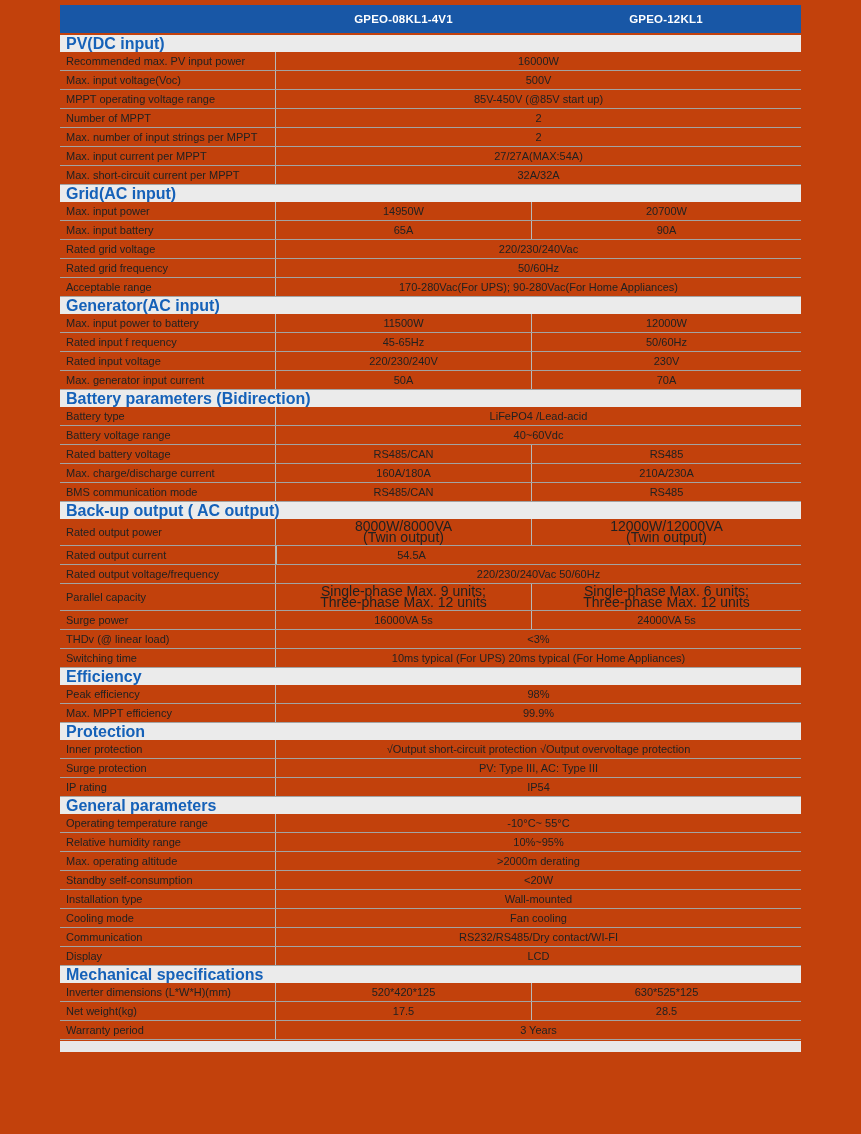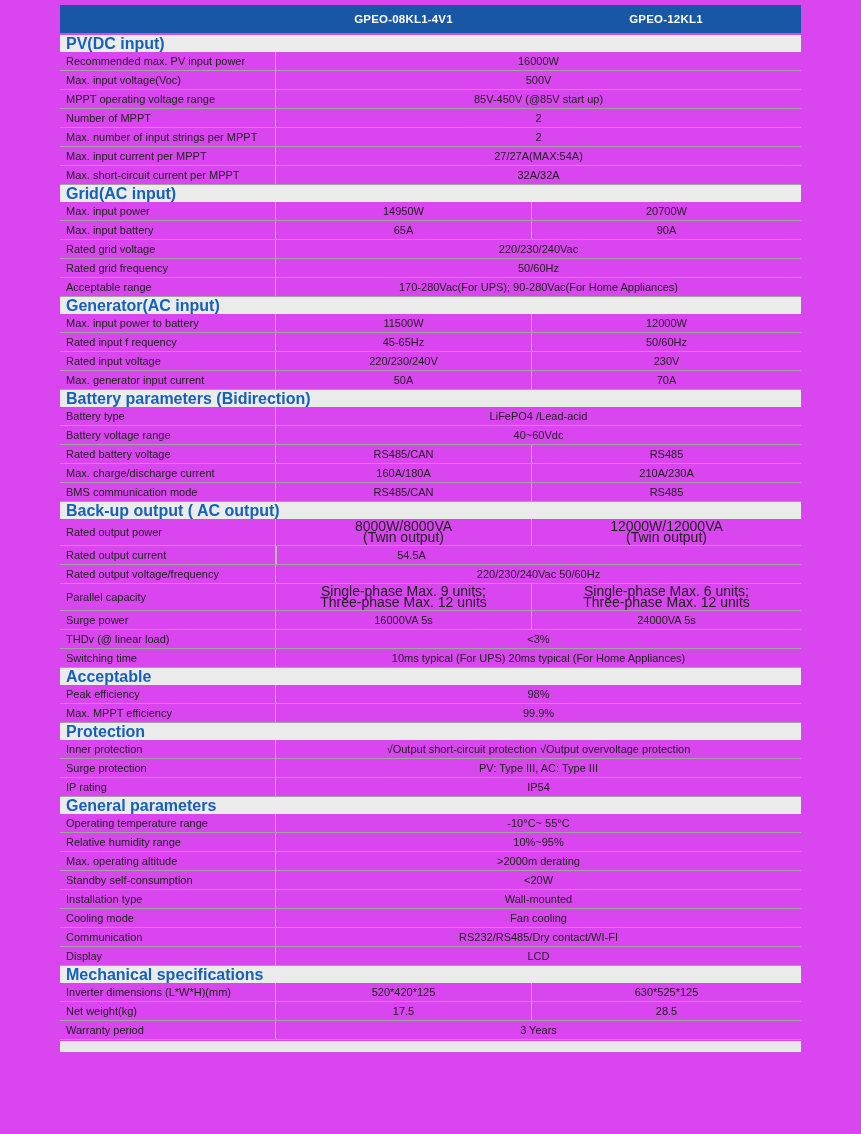--- a/index.html
+++ b/index.html
@@ -14,21 +14,21 @@
   * { box-sizing: border-box; }
   html, body {
     margin: 0; padding: 0;
     background: #ffffff;
     font-family: "Liberation Sans", sans-serif;
   }
   .page {
     position: relative;
     width: 861px;
     height: 1134px;
-    background: #d946ef;
+    background: #c2410c;
     overflow: hidden;
   }
   .spec-table {
     position: absolute;
     left: 60px;
     top: 5px;
     width: 741px;
   }
   .col-header {
     display: flex;
@@ -254,21 +254,21 @@
               <div class="cell value merged">&lt;3%</div>
             </div>
             <div class="row">
               <div class="cell label">Switching time</div>
               <div class="cell value merged">10ms typical (For UPS) 20ms typical (For Home Appliances)</div>
             </div>
           </div>
   </div>
 
   <div class="section">
-    <div class="section-title">Acceptable</div>
+    <div class="section-title">Efficiency</div>
     <div class="rows">
             <div class="row">
               <div class="cell label">Peak efficiency</div>
               <div class="cell value merged">98%</div>
             </div>
             <div class="row">
               <div class="cell label">Max. MPPT efficiency</div>
               <div class="cell value merged">99.9%</div>
             </div>
           </div>

